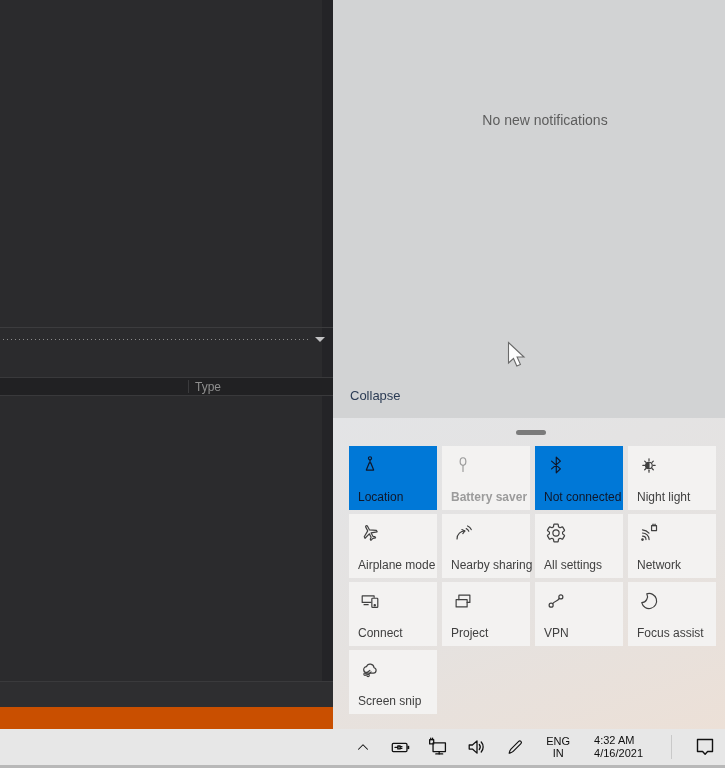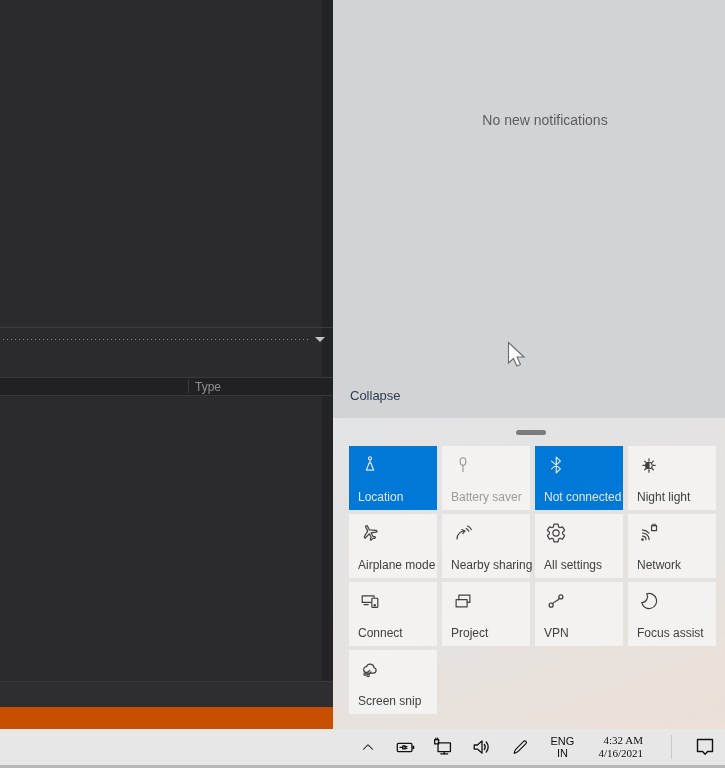--- a/index.html
+++ b/index.html
@@ -35,35 +35,35 @@
   .collapse{ position:absolute; left:17px; top:388px; font-size:13px; color:#2b3b54; cursor:pointer; }
   .panel-bottom{ position:absolute; left:0; top:418px; width:392px; height:311px;
     background:linear-gradient(160deg,#e3e4e6 0%,#e5e2e0 55%,#ece0d7 100%); }
   .handle{ position:absolute; left:183px; top:12px; width:30px; height:5px; border-radius:2.5px;
     background:#7b7b7b; cursor:grab; }
 
   .tiles{ position:absolute; left:16px; top:28px; display:grid;
     grid-template-columns:repeat(4,88px); grid-auto-rows:64px; gap:4px 5px; }
   .tile{ position:relative; border:none; background:#f3f2f1; color:#404040;
     text-align:left; font-family:inherit; cursor:pointer; padding:0; }
-  .tile.on{ background:#0078d7; color:#e5e5e5; }
-  .tile.disabled{ color:#9b9b9b; cursor:default; }
+  .tile.on{ background:#0078d7; color:#0f172a; }
+  .tile.disabled{ color:#9b9b9b; cursor:default;font-weight:bold; }
   .t-icon{ position:absolute; left:10px; top:8px; width:22px; height:22px; }
   .t-icon svg{ display:block; width:22px; height:22px; stroke:currentColor; fill:none;
     stroke-width:1.3; stroke-linecap:round; stroke-linejoin:round; }
   .t-label{ position:absolute; left:9px; bottom:6px; font-size:12px; white-space:nowrap; }
 
   
   .taskbar{ position:absolute; left:0; top:729px; width:725px; height:39px; background:#e7e7e7;
     border-bottom:3px solid #b8b8b8; }
   .tray{ position:absolute; right:3px; top:0; height:36px; display:flex; align-items:center; gap:16px; }
   .tray .ticon{ width:22px; height:22px; display:flex; align-items:center; justify-content:center; cursor:pointer; }
   .tray .ticon svg{ display:block; stroke:#111; fill:none; stroke-width:1.4; stroke-linecap:round; stroke-linejoin:round; }
   .lang{ font-size:11px; line-height:12px; color:#0f0f0f; text-align:center; padding:0 4px; cursor:pointer; }
-  .clock{ font-size:11px; line-height:13px; color:#0f0f0f; text-align:right; padding:0 4px; cursor:pointer;font-family:Liberation Serif, serif; }
+  .clock{ font-size:11px; line-height:13px; color:#0f0f0f; text-align:left; padding:0 4px; cursor:pointer; }
   .tray-sep{ width:1px; height:24px; background:#c9c9c9; margin-left:8px; }
   .ac-btn{ width:34px; height:36px; display:flex; align-items:center; justify-content:center; cursor:pointer; }
   .ac-btn svg{ display:block; stroke:#111; fill:none; stroke-width:1.4; stroke-linejoin:round; }
 
   
   .cursor{ position:absolute; left:507px; top:341px; pointer-events:none; }
 </style>
 </head>
 <body>
 

